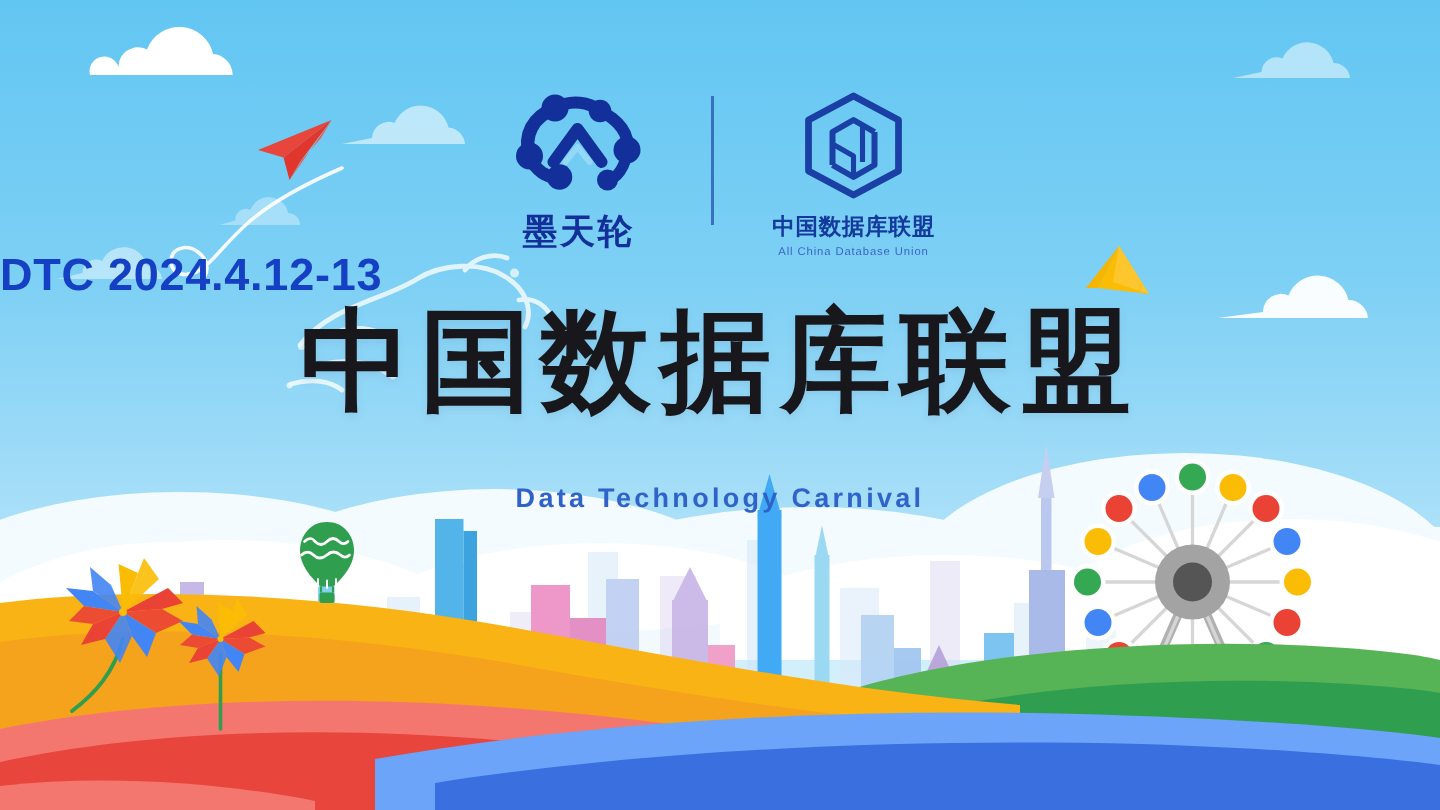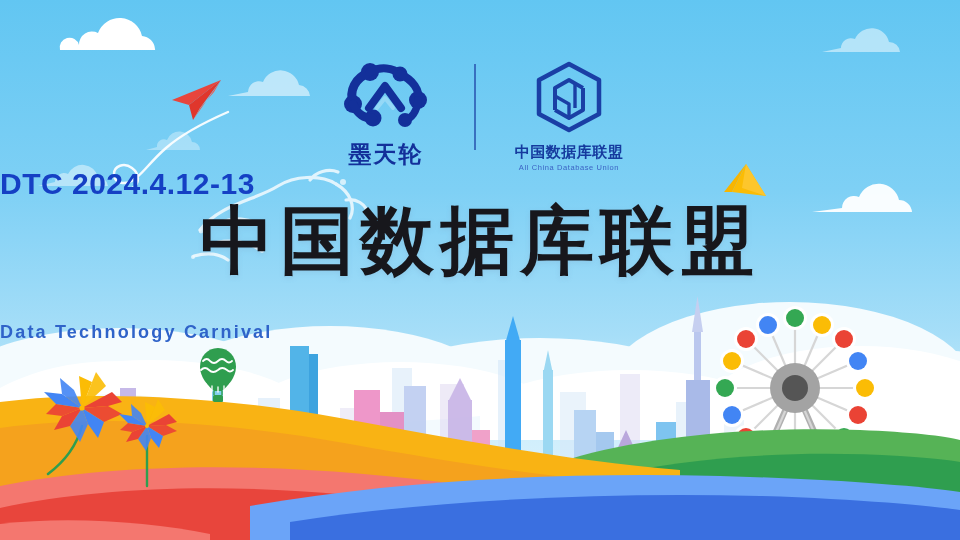--- a/index.html
+++ b/index.html
@@ -49,21 +49,21 @@
     position:absolute;left:0;top:202px;width:960px;text-align:center;z-index:30;
     font-size:74px;font-weight:700;color:#17171c;letter-spacing:6px;
     line-height:1.05;
     text-shadow:0 2px 5px rgba(120,160,195,.25);
   }
   #subtitle-cn{
     position:absolute;left:0;top:295px;width:960px;text-align:center;z-index:30;
     font-size:15px;font-weight:700;color:#1b1b22;letter-spacing:1.1px;
   }
   #subtitle-en{
-    position:absolute;left:0;top:322px;width:960px;text-align:left;z-index:30;
+    position:absolute;left:0;top:322px;width:960px;text-align:center;z-index:30;
     font-size:18px;font-weight:700;color:#2f63c9;letter-spacing:2.2px;
   }
 
   
   #city{position:absolute;left:0;bottom:0;width:960px;height:260px;z-index:12;}
 
   
   #hills{position:absolute;left:0;bottom:0;width:960px;height:230px;z-index:18;}
 
   

